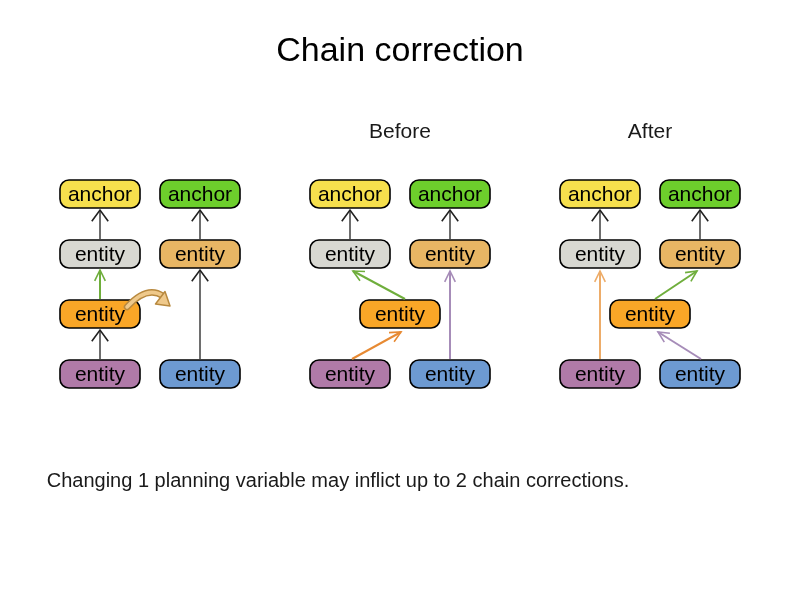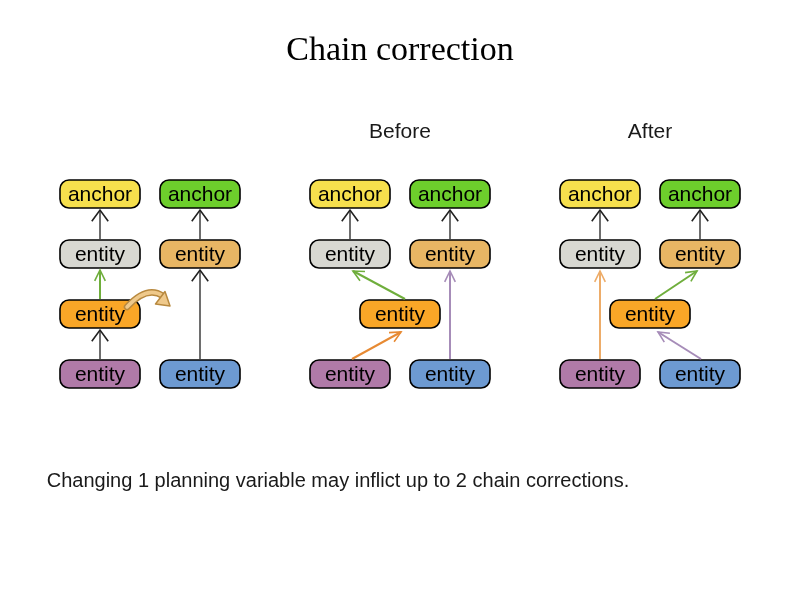--- a/index.html
+++ b/index.html
@@ -2,21 +2,21 @@
 <html><head>
 <meta charset="utf-8">
 <style>
   html,body{margin:0;padding:0;background:#fff;}
   .stage{
     position:relative;width:800px;height:600px;background:#ffffff;overflow:hidden;
     font-family:"Liberation Sans",sans-serif;color:#000;
   }
   .page-title{
     position:absolute;top:30px;left:0;width:800px;text-align:center;
-    font-size:34px;line-height:38px;color:#000;font-family:Liberation Serif, serif;
+    font-size:34px;line-height:38px;color:#000;
   }
   .col-label{
     position:absolute;top:118px;width:200px;text-align:center;
     font-size:21px;line-height:26px;color:#1a1a1a;
   }
   .col-label.before{left:300px;}
   .col-label.after{left:550px;}
   .caption{
     position:absolute;top:466px;left:0;width:676px;text-align:center;
     font-size:20px;line-height:28px;color:#1a1a1a;

